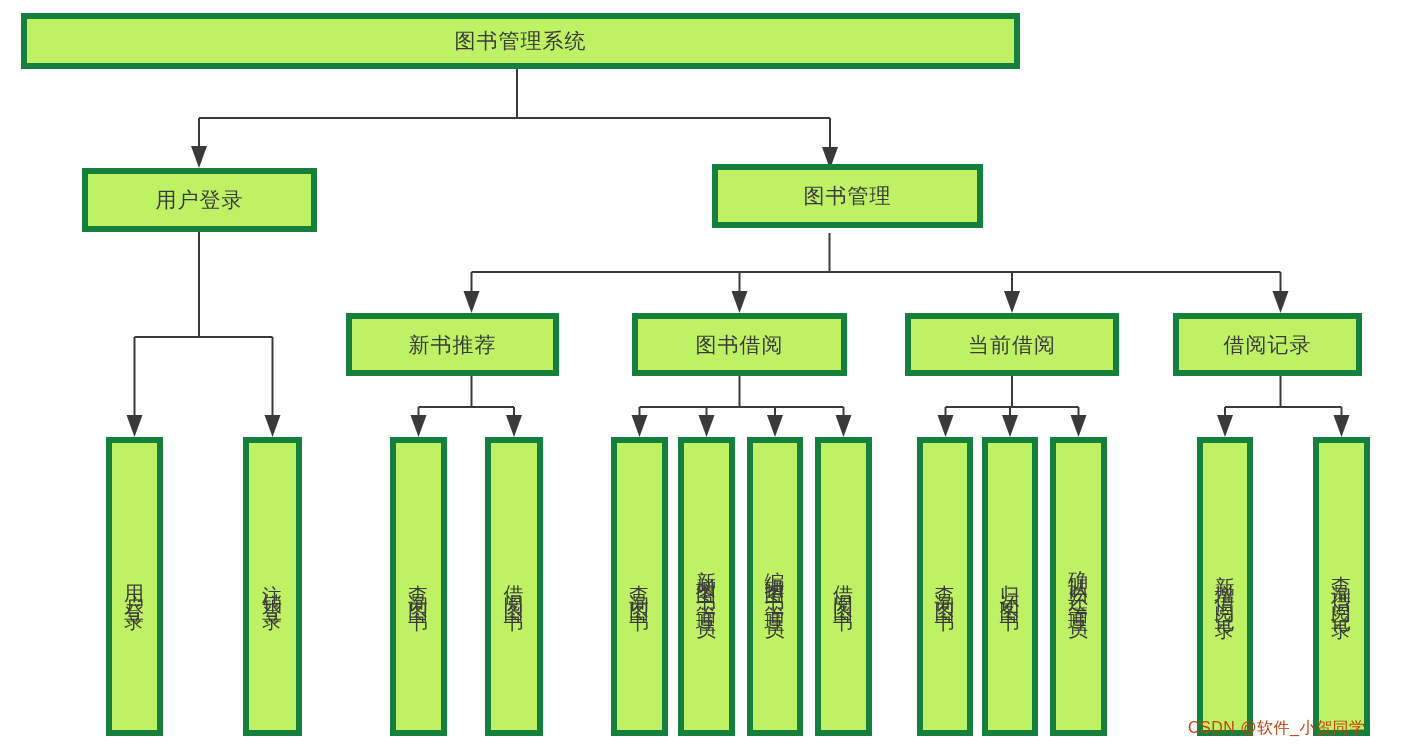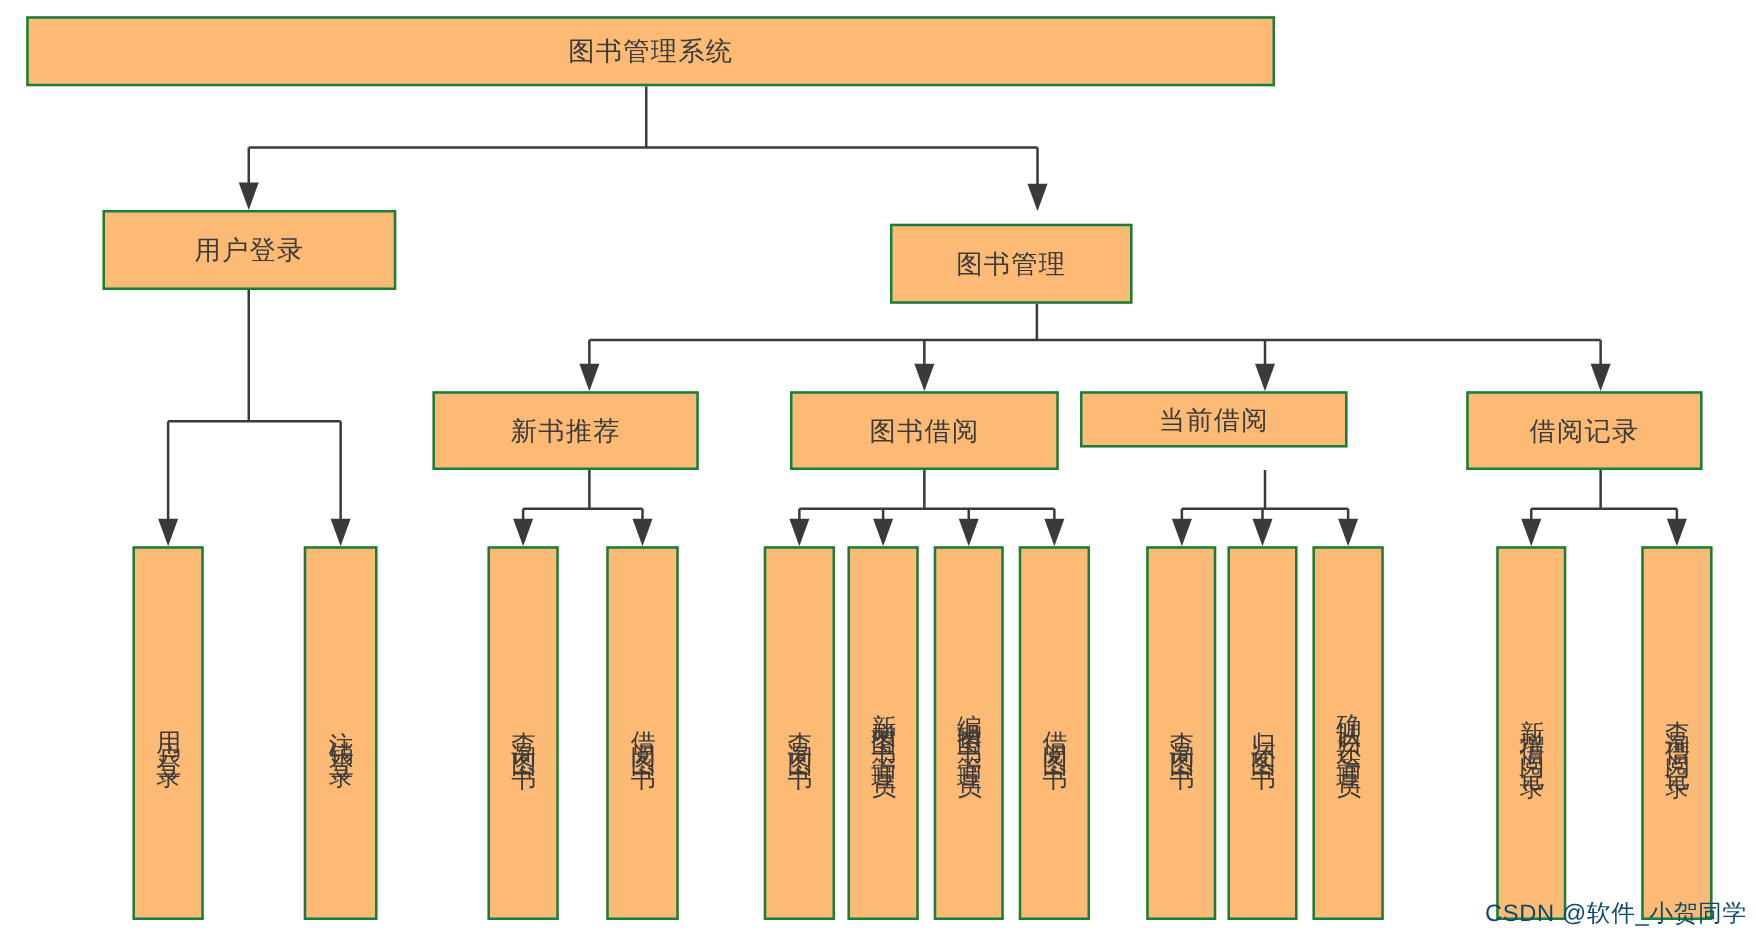--- a/index.html
+++ b/index.html
@@ -2,32 +2,32 @@
 <html><head>
 <meta charset="utf-8">
 <style>
   html,body{margin:0;padding:0;background:#fff;}
   #canvas{
     position:relative;width:1405px;height:747px;background:#fff;overflow:hidden;
     font-family:"Liberation Sans","DejaVu Sans",sans-serif;color:#3b3b3b;
   }
   svg.wires{position:absolute;left:0;top:0;z-index:1;}
   .node{
-    position:absolute;box-sizing:border-box;border:2px solid #15803d;background:#fdba74;
+    position:absolute;box-sizing:border-box;border:6px solid #15803d;background:#bef264;
     display:flex;align-items:center;justify-content:center;z-index:2;
   }
   .node .lbl{
     font-size:21px;letter-spacing:1px;color:#3b3b3b;white-space:nowrap;
   }
   .leaf .lbl{
     writing-mode:vertical-rl;text-orientation:mixed;
     font-size:20px;letter-spacing:9px;line-height:1;white-space:nowrap;
   }
   .watermark{
-    position:absolute;z-index:3;font-size:19px;color:#0c4a6e;letter-spacing:0.5px;
+    position:absolute;z-index:3;font-size:16px;color:#c2410c;letter-spacing:0.5px;
     white-space:nowrap;pointer-events:none;
   }
 </style>
 </head>
 <body>
 
 <div id="canvas">
 
   <svg class="wires" width="1405" height="747" viewBox="0 0 1405 747">
     <g stroke="#3a3a3a" stroke-width="2" fill="none">
@@ -92,31 +92,31 @@
     </g>
   </svg>
 
   <div class="node" style="left:21px;top:13px;width:999px;height:56px;">
     <span class="lbl">图书管理系统</span>
   </div>
 
   <div class="node" style="left:82px;top:168px;width:235px;height:64px;">
     <span class="lbl">用户登录</span>
   </div>
-  <div class="node" style="left:712px;top:179px;width:194px;height:64px;">
+  <div class="node" style="left:712px;top:164px;width:271px;height:64px;">
     <span class="lbl">图书管理</span>
   </div>
 
   <div class="node" style="left:346px;top:313px;width:213px;height:63px;">
     <span class="lbl">新书推荐</span>
   </div>
   <div class="node" style="left:632px;top:313px;width:215px;height:63px;">
     <span class="lbl">图书借阅</span>
   </div>
-  <div class="node" style="left:864px;top:313px;width:214px;height:45px;">
+  <div class="node" style="left:905px;top:313px;width:214px;height:63px;">
     <span class="lbl">当前借阅</span>
   </div>
   <div class="node" style="left:1173px;top:313px;width:189px;height:63px;">
     <span class="lbl">借阅记录</span>
   </div>
 
   <div class="node leaf" style="left:106px;top:437px;width:57px;height:299px;">
     <span class="lbl">用户登录</span>
   </div>
   <div class="node leaf" style="left:243px;top:437px;width:59px;height:299px;">

